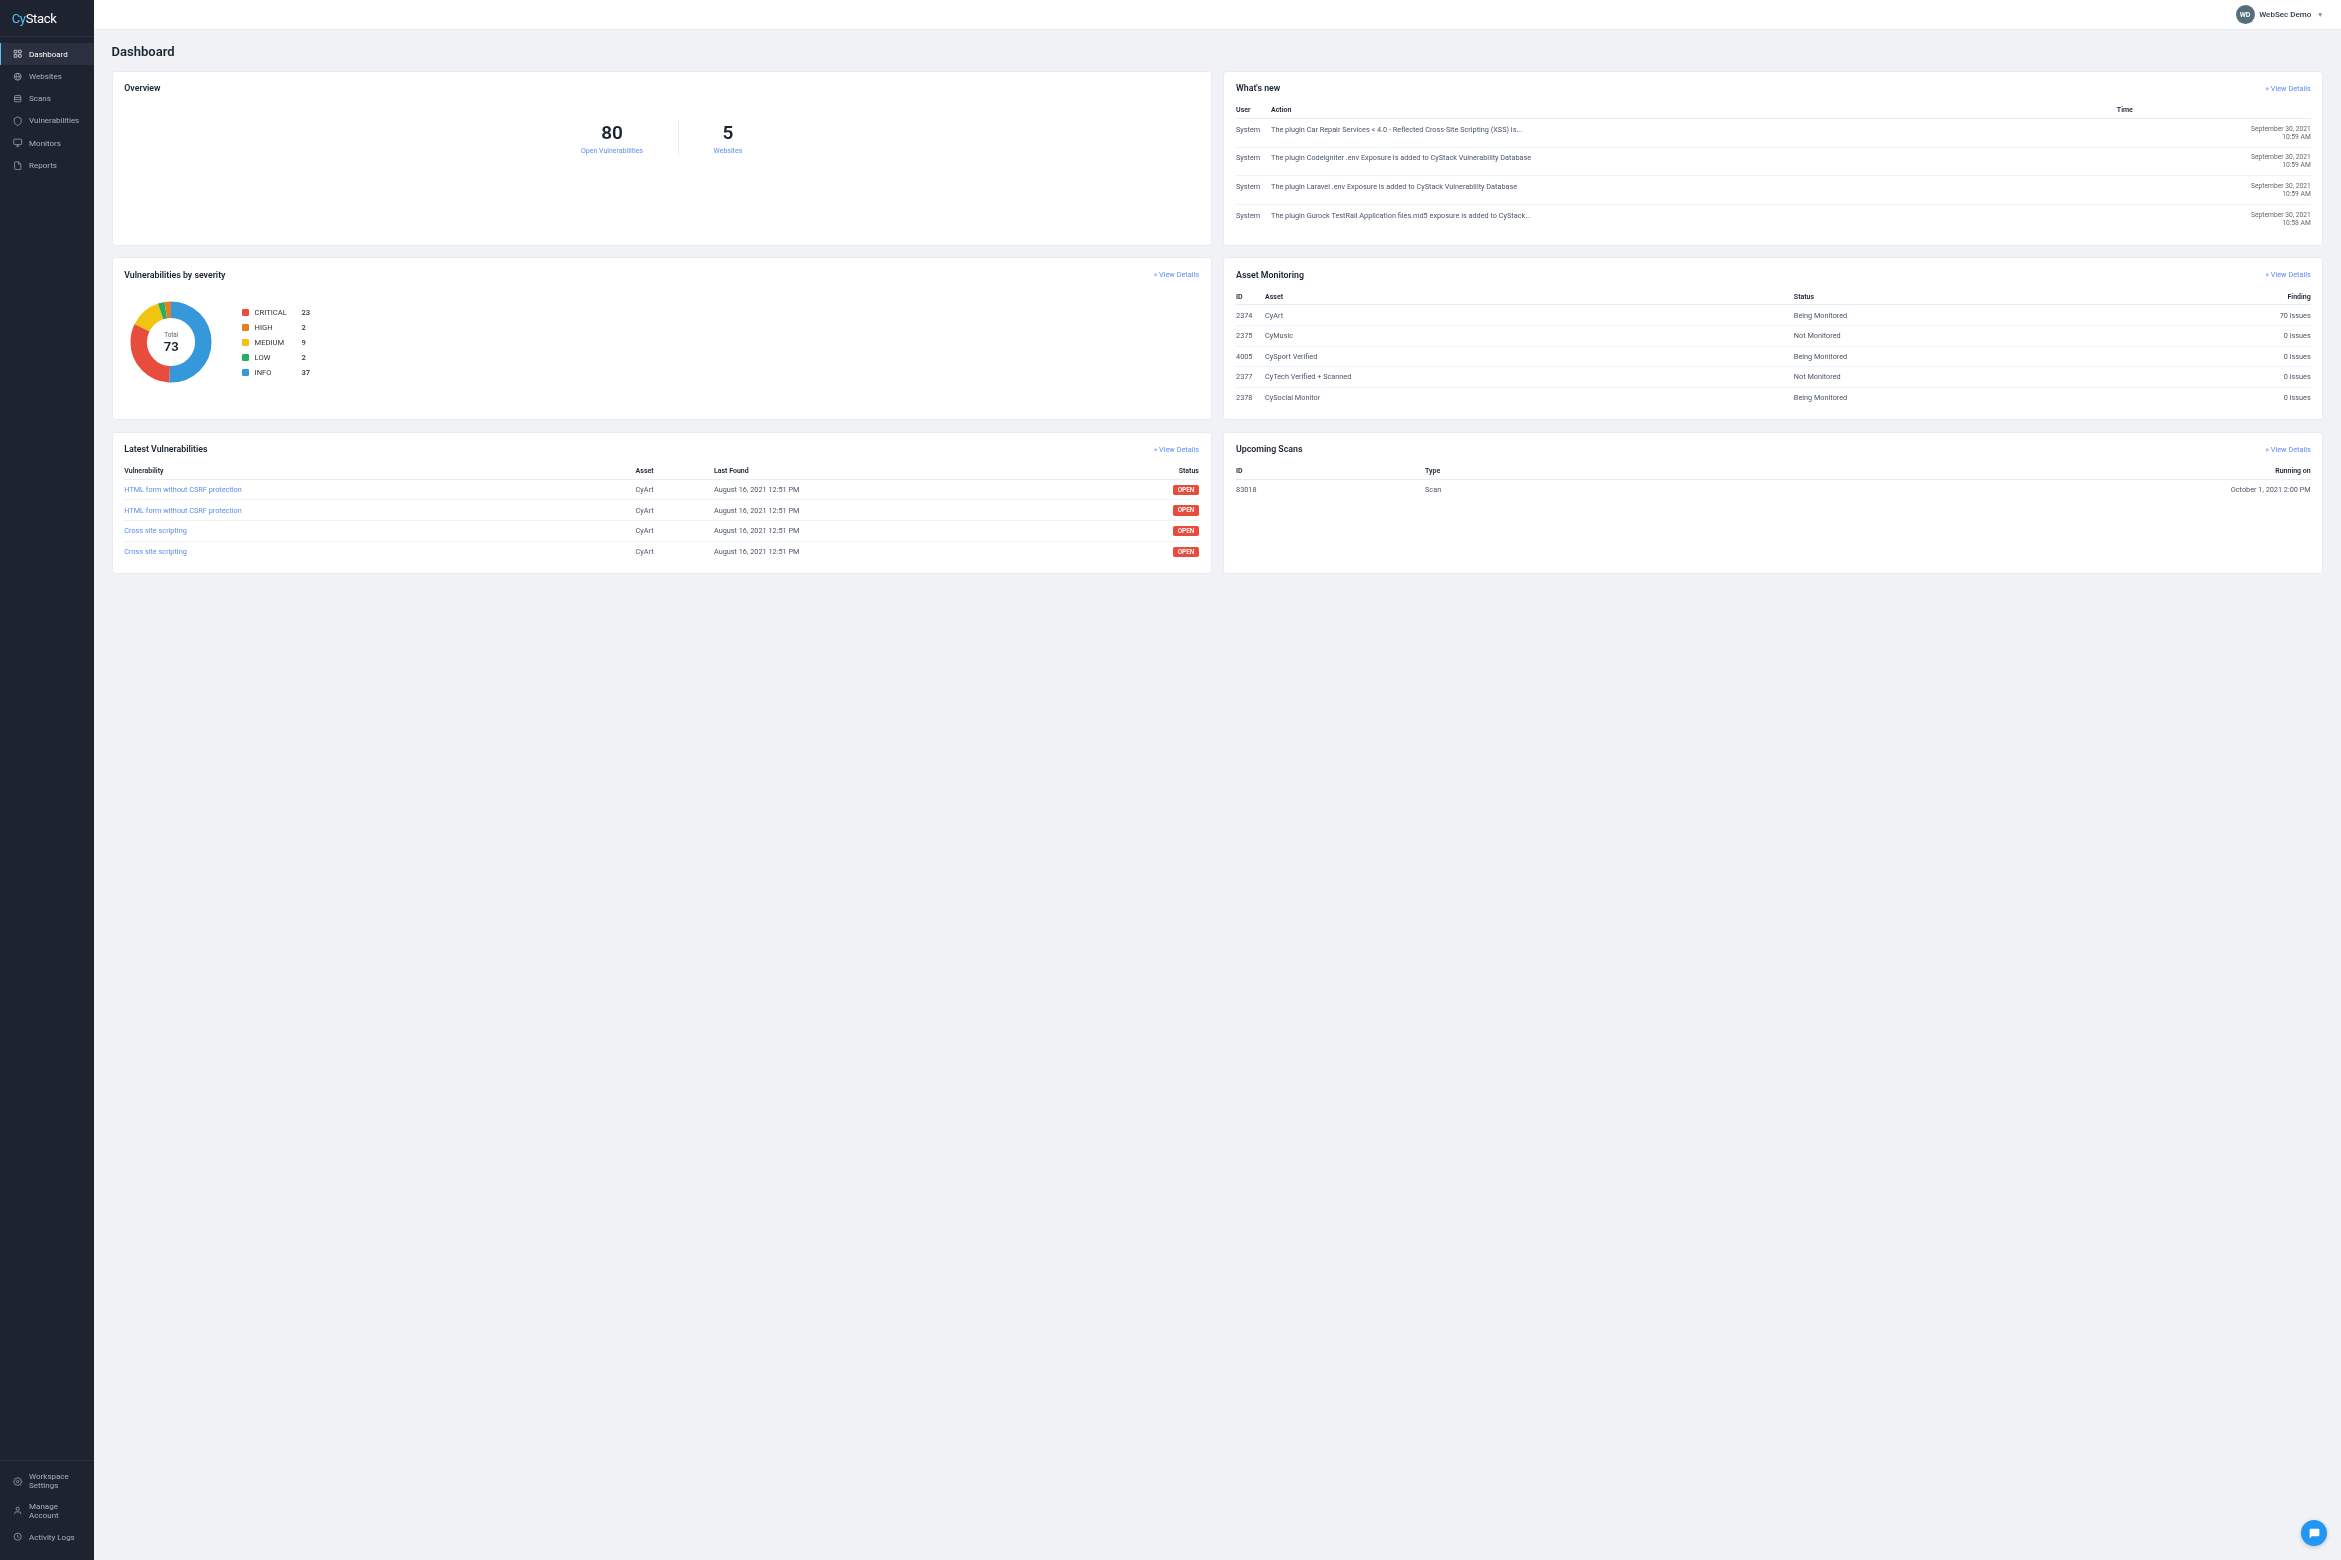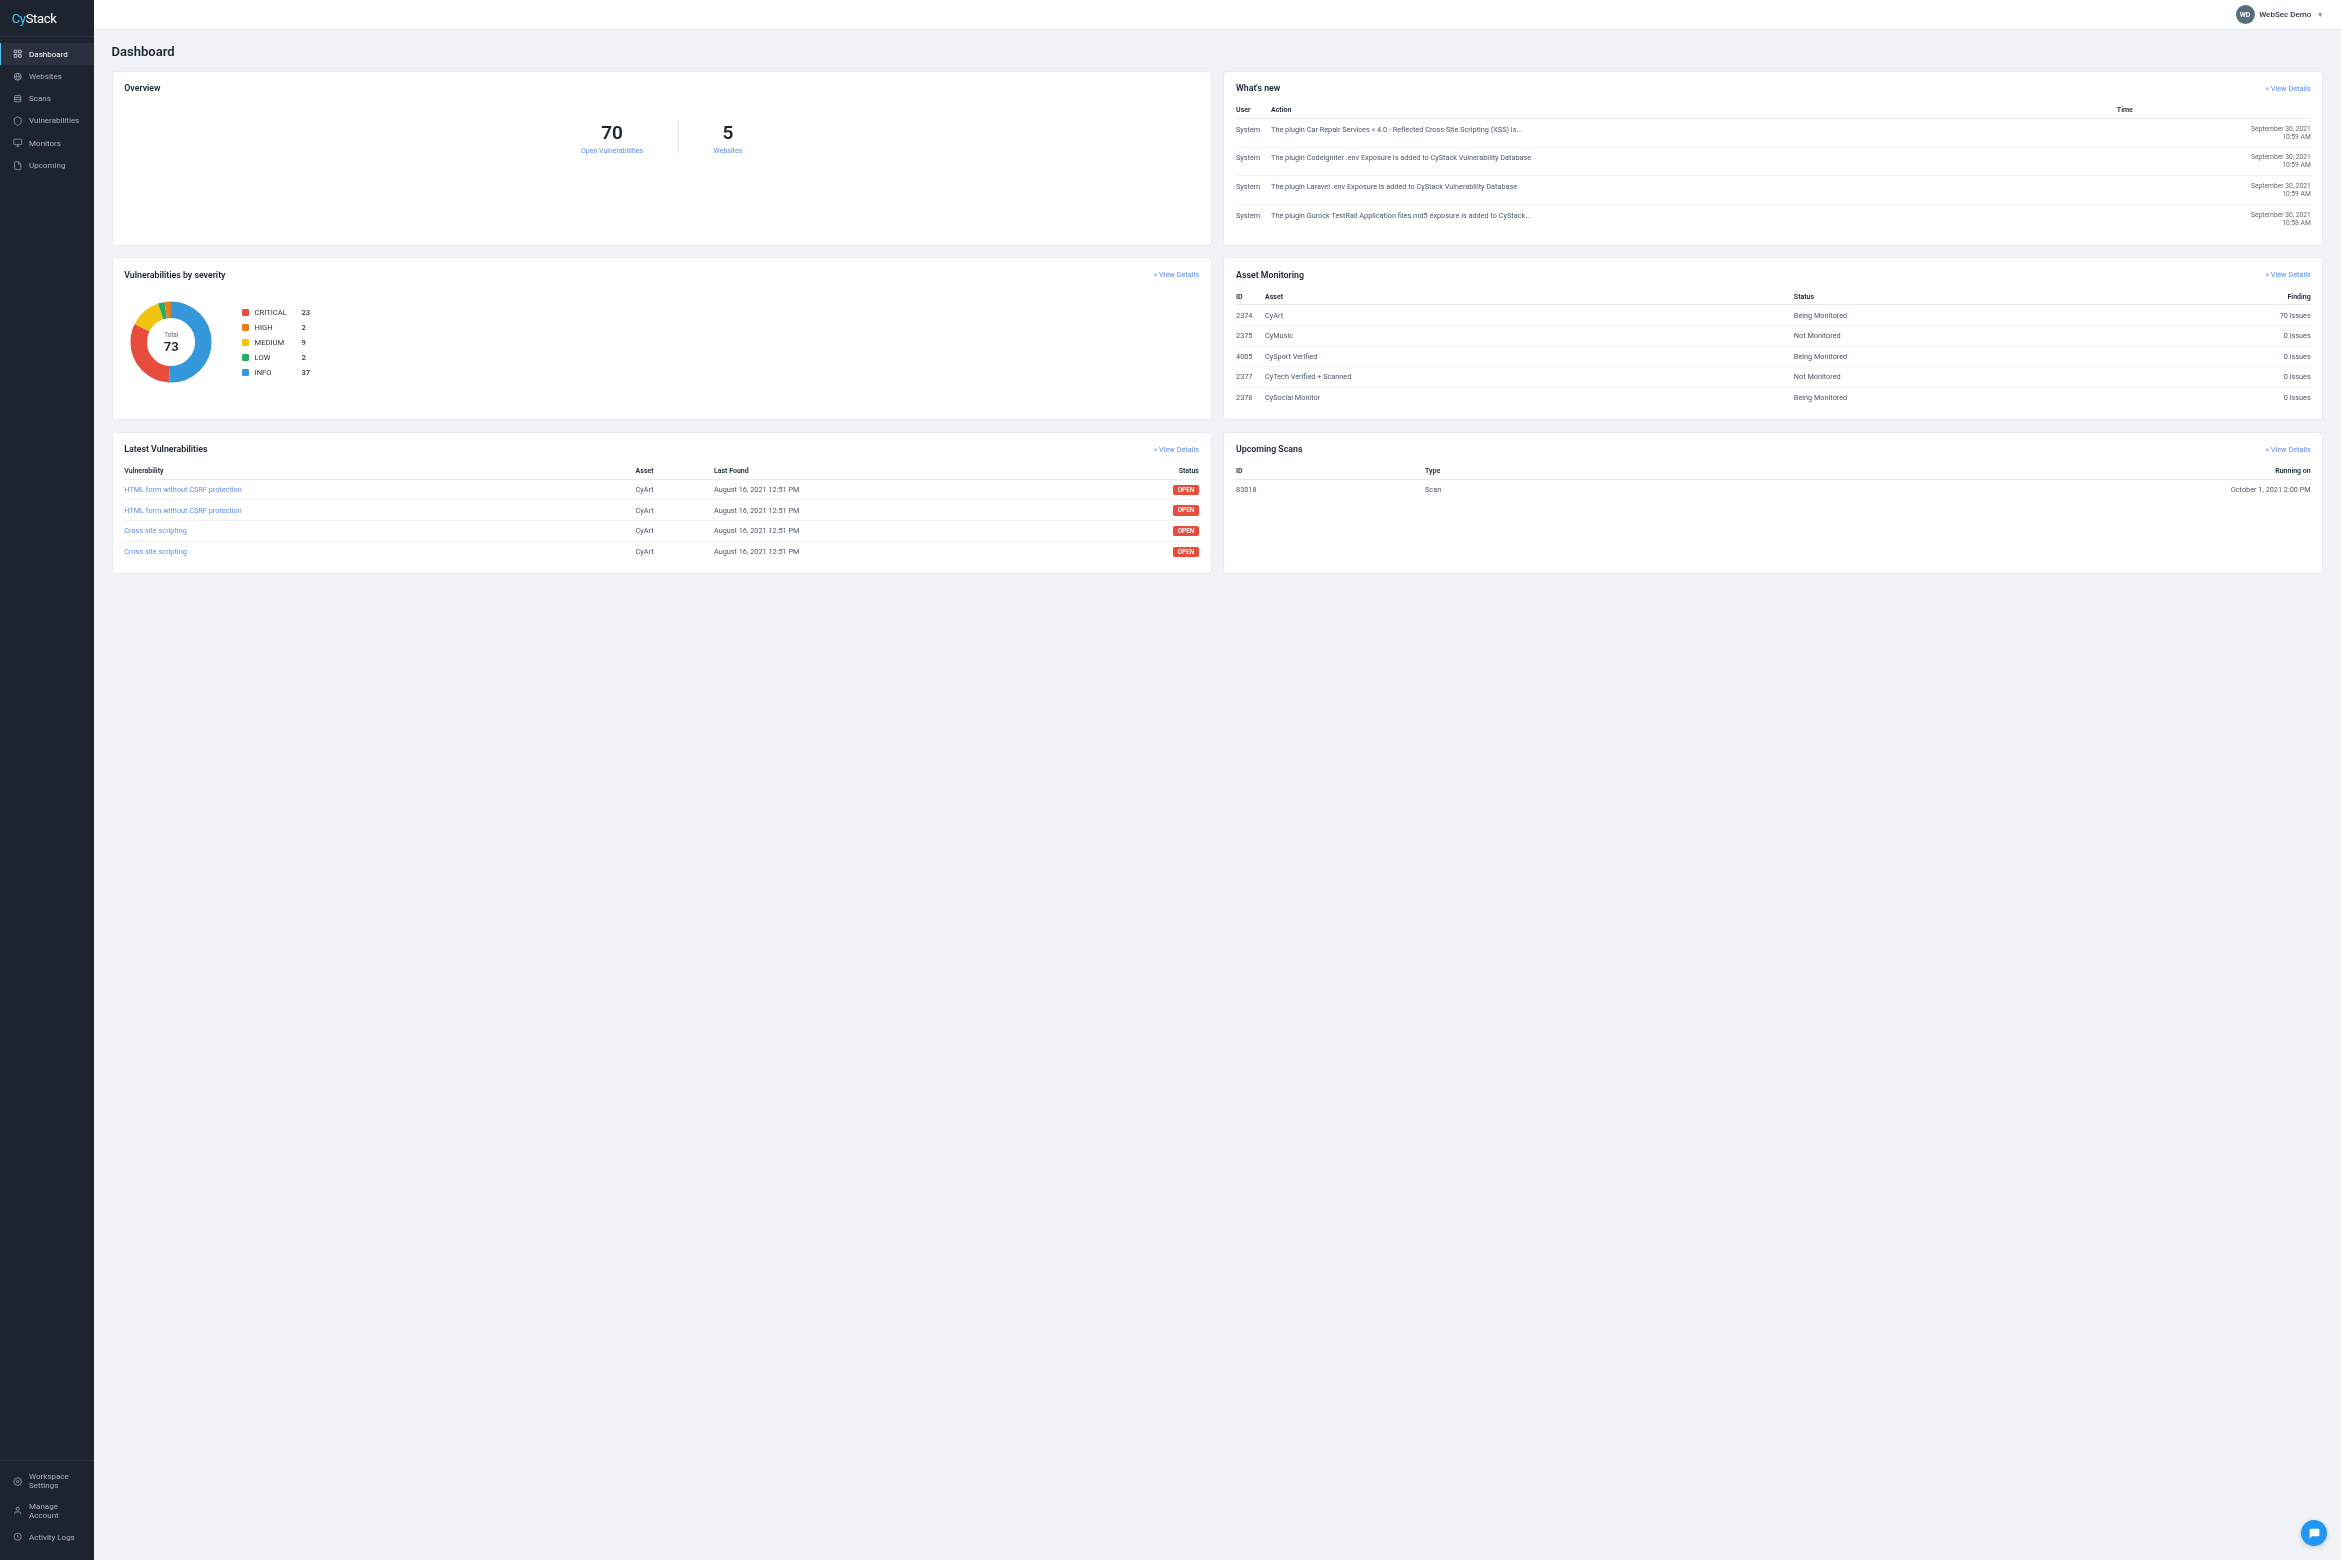--- a/index.html
+++ b/index.html
@@ -319,21 +319,21 @@
       <span>Monitors</span>
     </div>
 
     <div class="nav-item">
       <span class="nav-icon">
         <svg viewBox="0 0 24 24">
             <path d="M14 2H6a2 2 0 0 0-2 2v16a2 2 0 0 0 2 2h12a2 2 0 0 0 2-2V8z"></path>
             <polyline points="14 2 14 8 20 8"></polyline>
           </svg>
       </span>
-      <span>Upcoming</span>
+      <span>Reports</span>
     </div>
   </div>
 
   <div class="sidebar-bottom">
 
     <div class="nav-item">
       <span class="nav-icon">
         <svg viewBox="0 0 24 24">
             <circle cx="12" cy="12" r="3"></circle>
             <path d="M19.4 15a1.65 1.65 0 0 0 .33 1.82l.06.06a2 2 0 0 1-2.83 2.83l-.06-.06a1.65 1.65 0 0 0-1.82-.33 1.65 1.65 0 0 0-1 1.51V21a2 2 0 0 1-4 0v-.09A1.65 1.65 0 0 0 9 19.4a1.65 1.65 0 0 0-1.82.33l-.06.06a2 2 0 0 1-2.83-2.83l.06-.06A1.65 1.65 0 0 0 4.68 15a1.65 1.65 0 0 0-1.51-1H3a2 2 0 0 1 0-4h.09A1.65 1.65 0 0 0 4.6 9a1.65 1.65 0 0 0-.33-1.82l-.06-.06a2 2 0 0 1 2.83-2.83l.06.06A1.65 1.65 0 0 0 9 4.68a1.65 1.65 0 0 0 1-1.51V3a2 2 0 0 1 4 0v.09a1.65 1.65 0 0 0 1 1.51 1.65 1.65 0 0 0 1.82-.33l.06-.06a2 2 0 0 1 2.83 2.83l-.06.06A1.65 1.65 0 0 0 19.4 9a1.65 1.65 0 0 0 1.51 1H21a2 2 0 0 1 0 4h-.09a1.65 1.65 0 0 0-1.51 1z"></path>
@@ -378,21 +378,21 @@
     <div id="page-title">Dashboard</div>
 
     <div class="grid-2">
 
       <div class="card">
         <div class="card-header">
           <span class="card-title">Overview</span>
         </div>
         <div class="overview-stats">
           <div class="stat-item">
-            <div class="stat-number">70</div>
+            <div class="stat-number">80</div>
             <div class="stat-label">Open Vulnerabilities</div>
           </div>
           <div class="stat-divider"></div>
           <div class="stat-item">
             <div class="stat-number">5</div>
             <div class="stat-label">Websites</div>
           </div>
         </div>
       </div>
 

